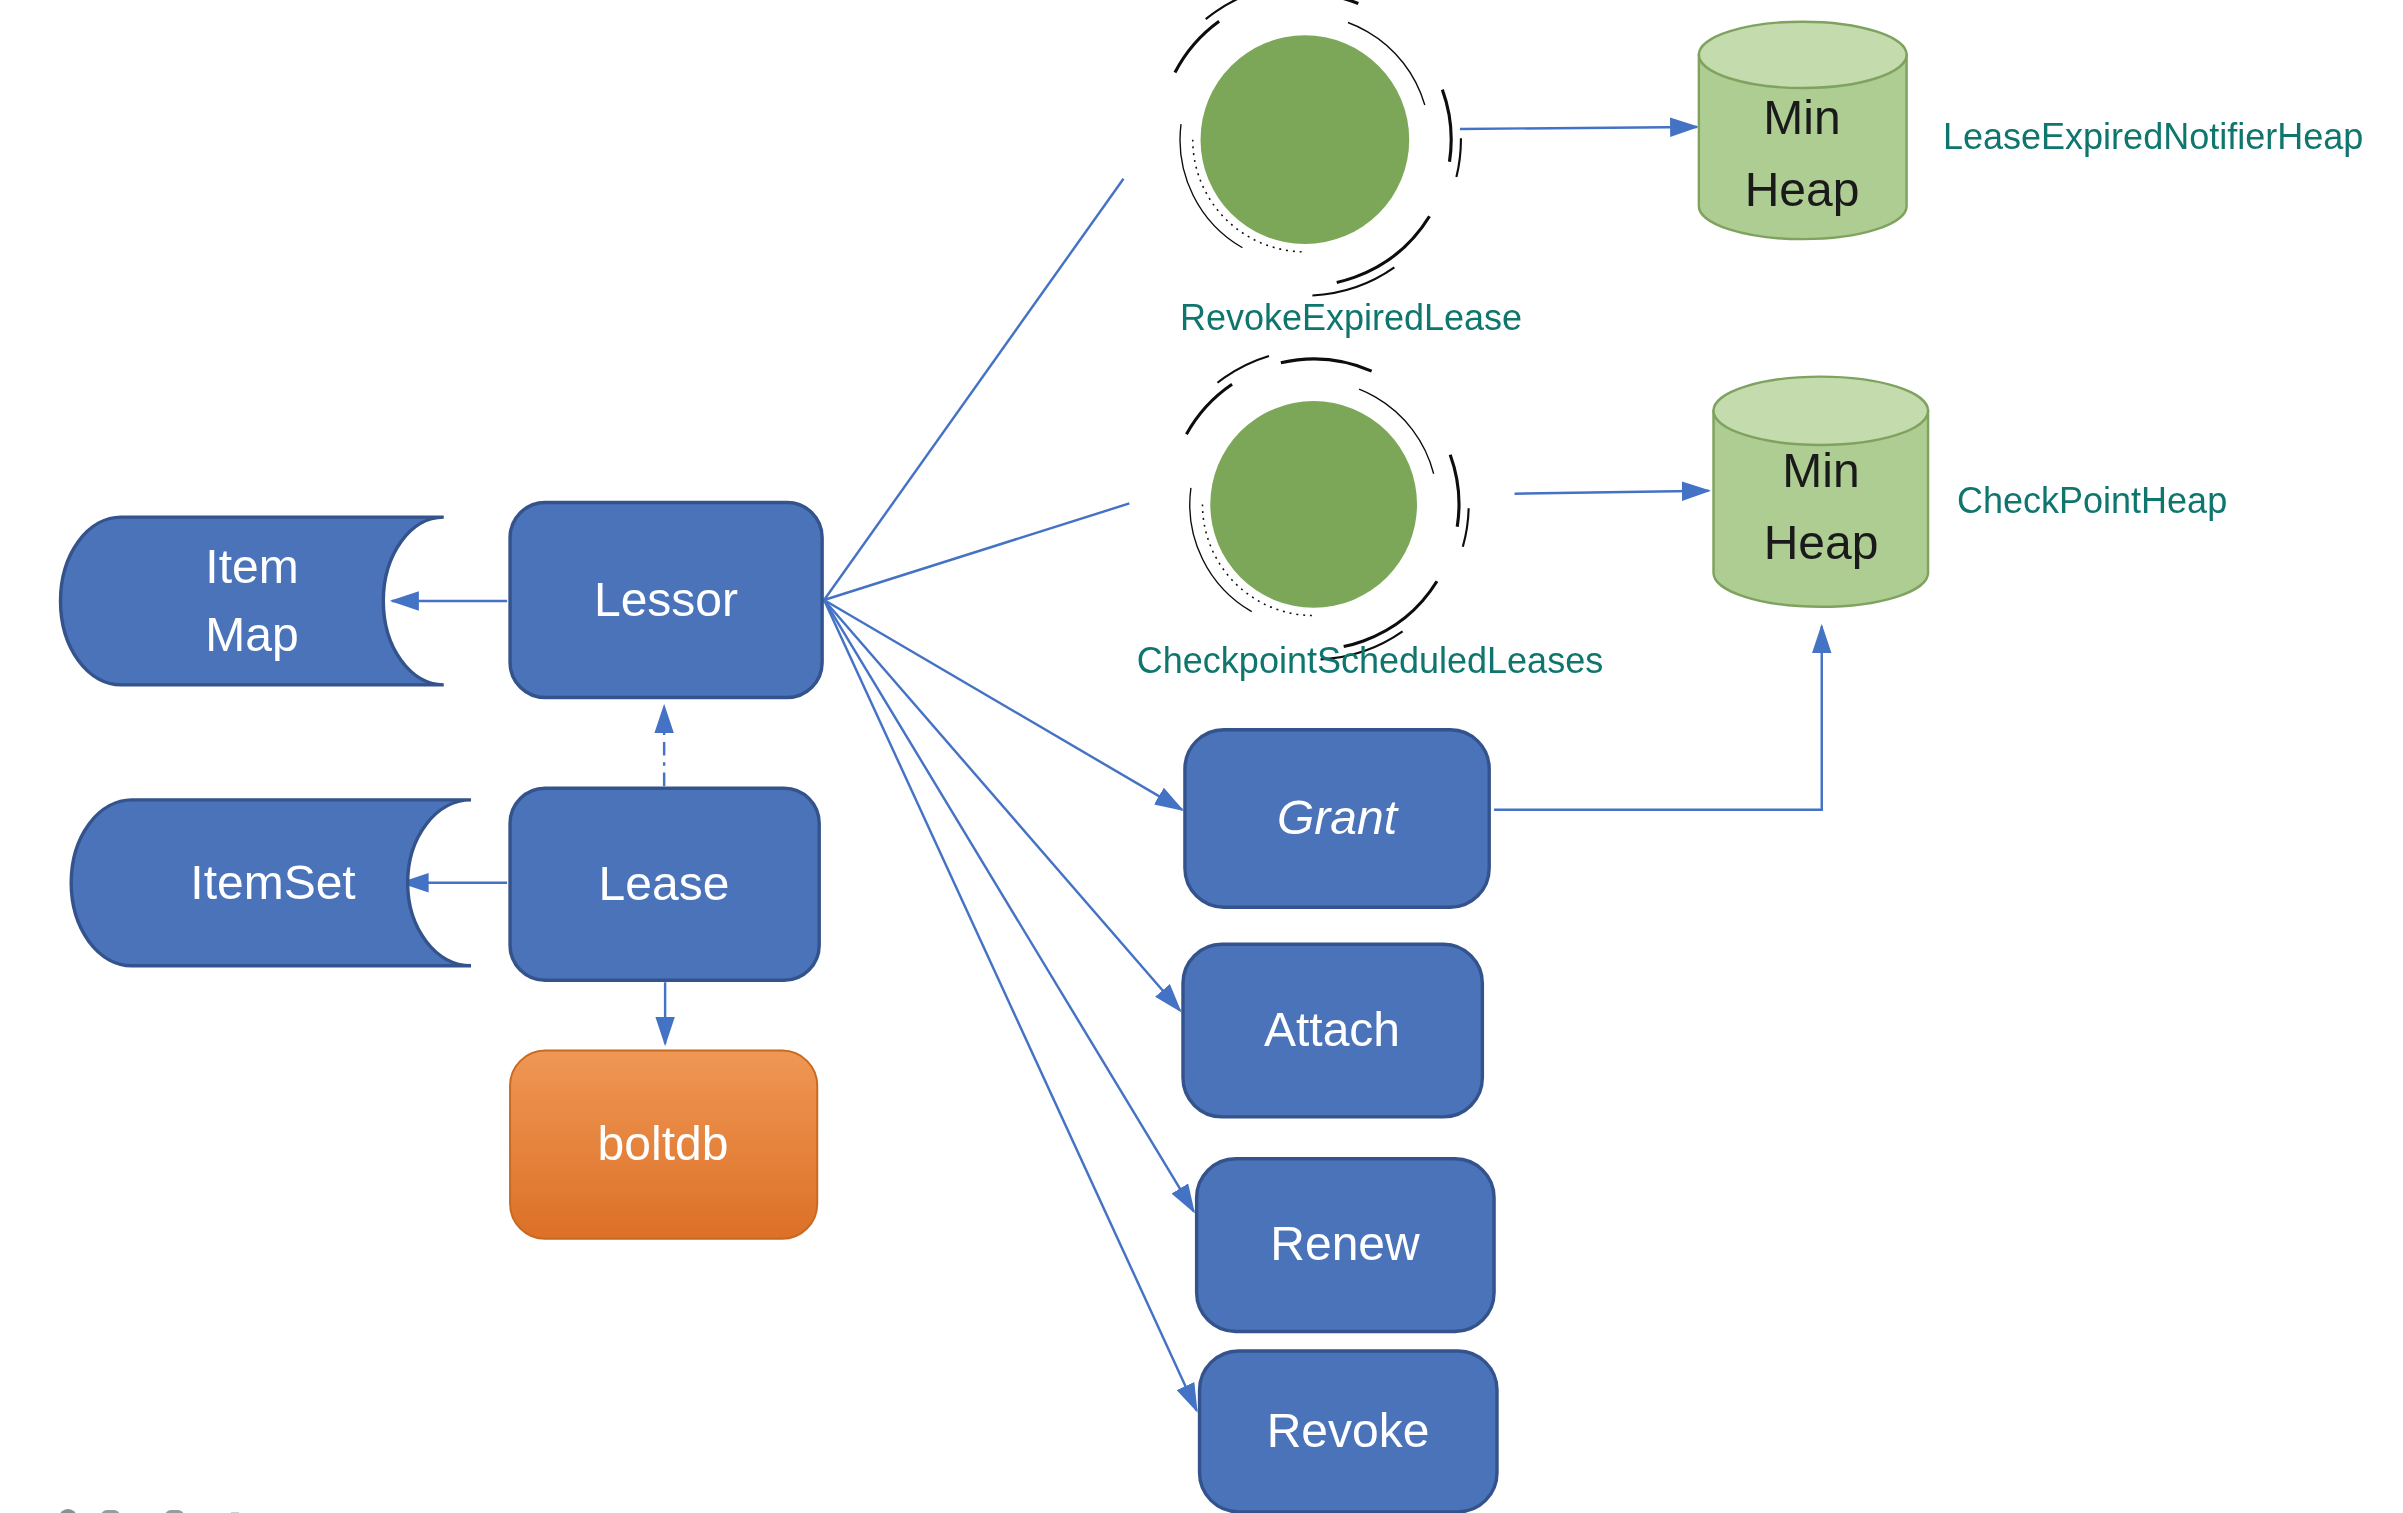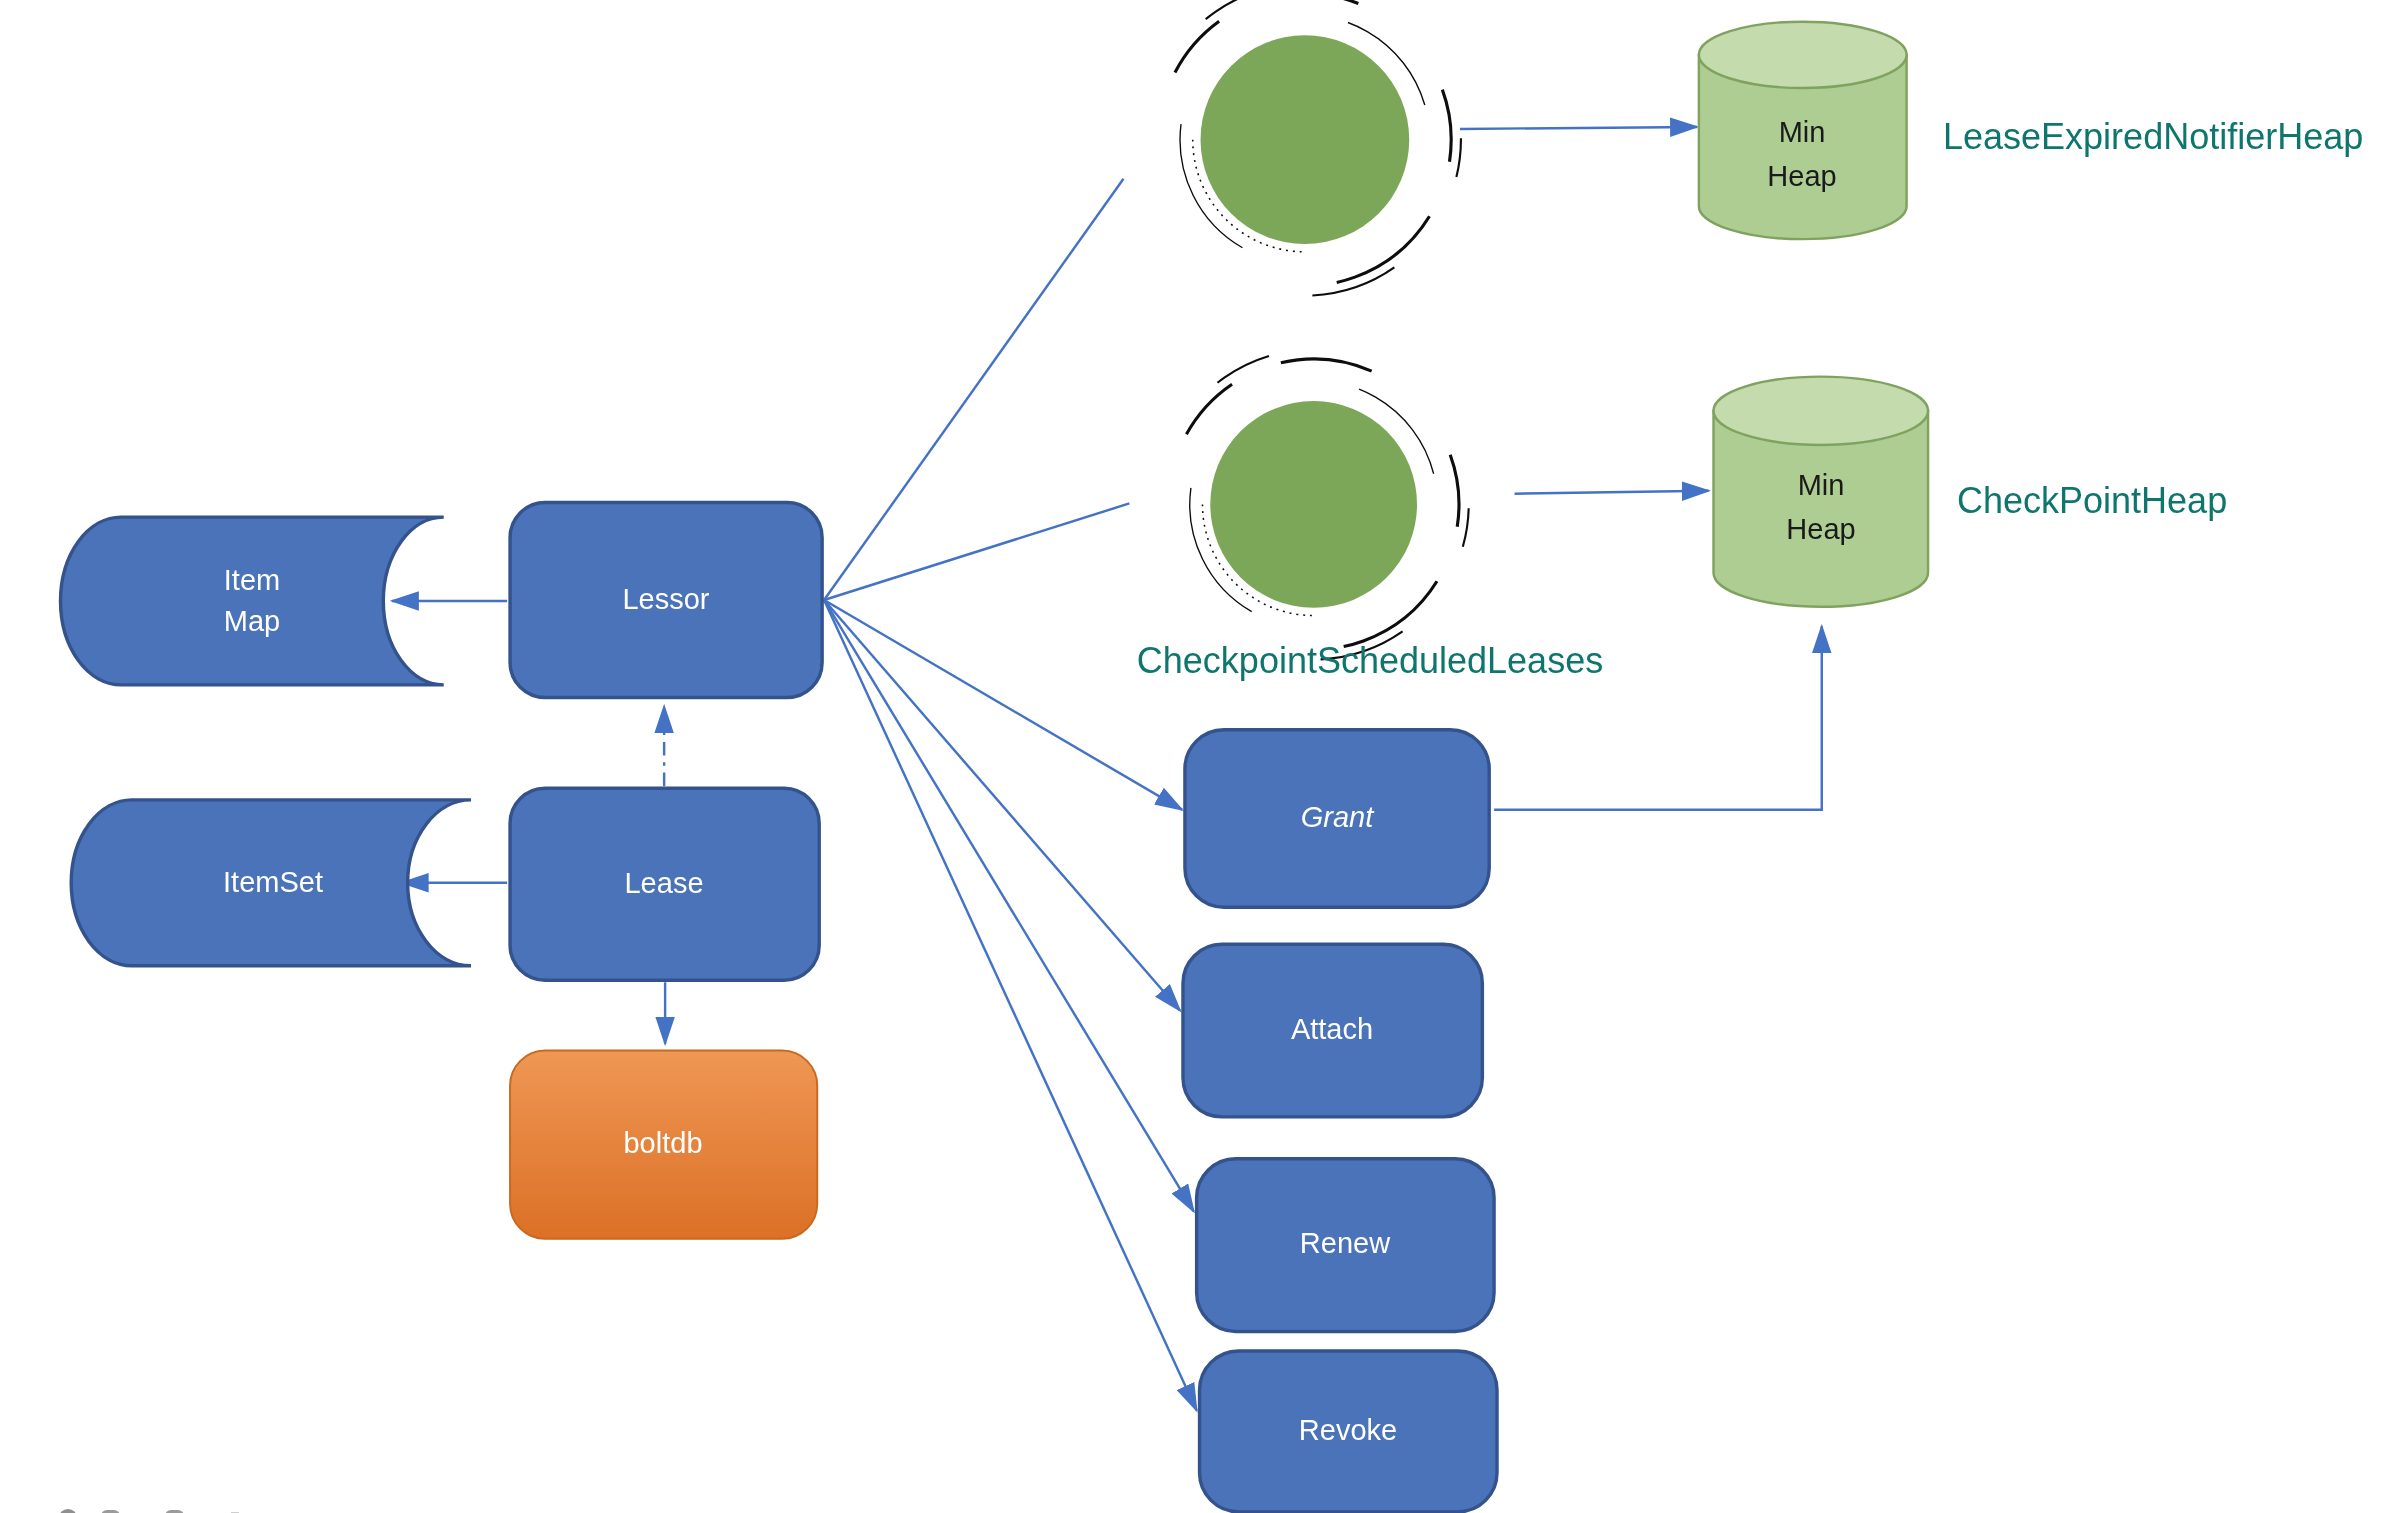--- a/index.html
+++ b/index.html
@@ -8,21 +8,21 @@
     width:2403px;height:1514px;
     background:#ffffff;
     overflow:hidden;
     font-family:"Liberation Sans", sans-serif;
   }
   #shapes{position:absolute;left:0;top:0;}
   .lbl{
     position:absolute;
     transform:translate(-50%,-50%);
     color:#ffffff;
-    font-size:29px;
+    font-size:48px;
     line-height:1.42;
     text-align:center;
     white-space:pre-line;
     letter-spacing:0px;
   }
   .lbl.dark{
     color:#0f766e;
     font-size:36px;
     white-space:nowrap;
   }
@@ -125,20 +125,21 @@
   <div class="lbl" style="left:1348px;top:1431px;">Revoke</div>
 
   <div class="lbl" style="left:1802px;top:154px;color:#1a1a1a;line-height:1.5;">Min
 Heap</div>
   <div class="lbl" style="left:1821px;top:507px;color:#1a1a1a;line-height:1.5;">Min
 Heap</div>
 
   <div class="lbl dark leftalign" style="left:1943px;top:137px;">LeaseExpiredNotifierHeap</div>
   <div class="lbl dark leftalign" style="left:1957px;top:501px;">CheckPointHeap</div>
 
+  <div class="lbl dark" style="left:1351px;top:318px;">RevokeExpiredLease</div>
   <div class="lbl dark" style="left:1370px;top:661px;">CheckpointScheduledLeases</div>
 
   <div class="edge-artifact" style="left:59px;top:1509px;width:17.6px;height:8.8px;border-radius:8.8px 8.8px 0 0;"></div>
   <div class="edge-artifact" style="left:101px;top:1510px;width:18.5px;height:5.9px;border-radius:5.9px 5.9px 0 0;background:#9b9b9b;"></div>
   <div class="edge-artifact" style="left:165px;top:1510px;width:18.5px;height:5.9px;border-radius:5.9px 5.9px 0 0;background:#9b9b9b;"></div>
   <div class="edge-artifact" style="left:231px;top:1512px;width:7.8px;height:2.9px;background:#cfcfcf;"></div>
 
 </div>
 
 

